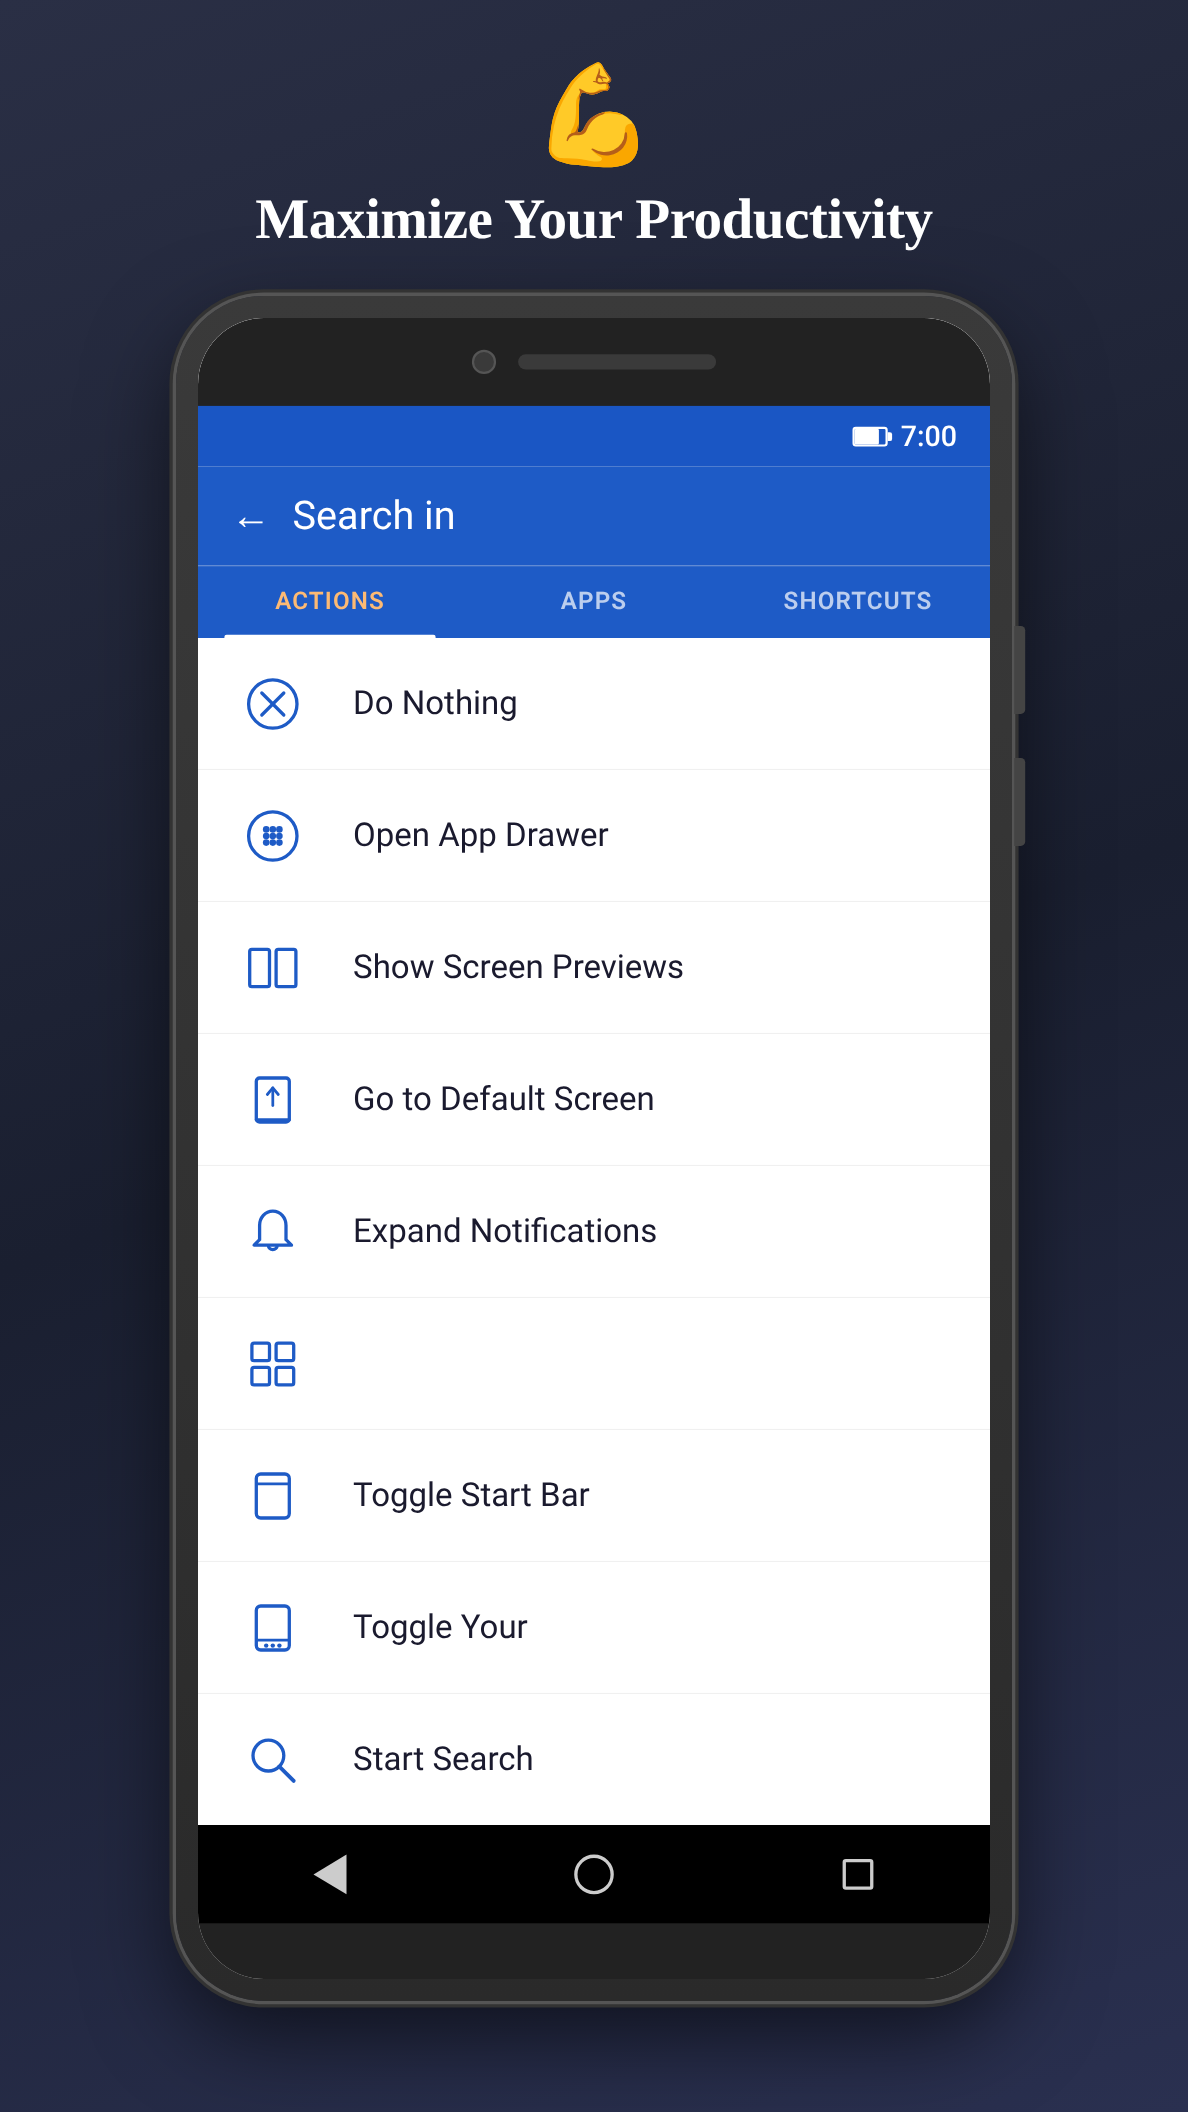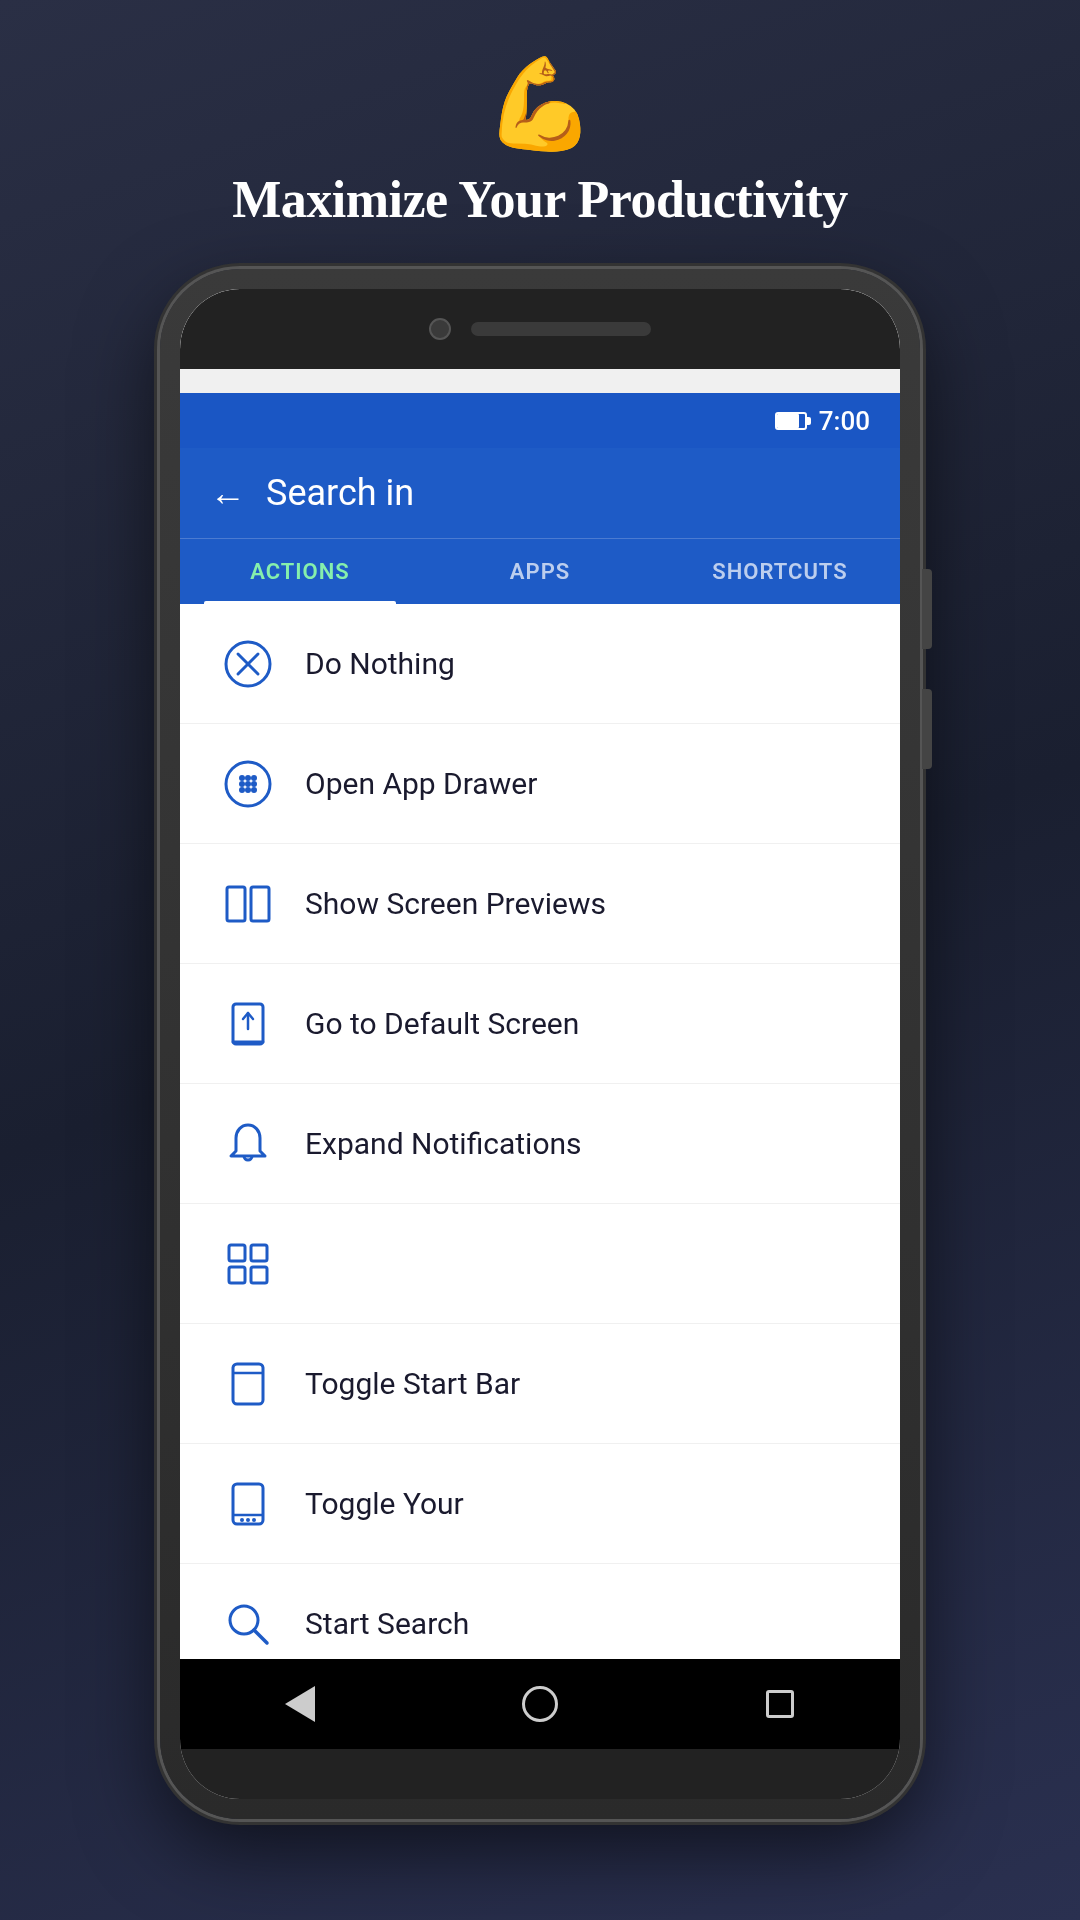--- a/index.html
+++ b/index.html
@@ -116,21 +116,20 @@
 
     
     .status-bar {
       background: #1a56c4;
       height: 55px;
       display: flex;
       align-items: center;
       justify-content: flex-end;
       padding: 0 30px;
       flex-shrink: 0;
-      margin-top: 24px;
     }
 
     .status-bar-right {
       display: flex;
       align-items: center;
       gap: 12px;
       color: white;
       font-size: 26px;
       font-weight: 500;
     }
@@ -204,21 +203,21 @@
       padding: 20px 0;
       color: rgba(255,255,255,0.7);
       font-size: 22px;
       font-weight: 600;
       letter-spacing: 1px;
       cursor: pointer;
       position: relative;
     }
 
     .tab-item.active {
-      color: #86efac;
+      color: #fdba74;
     }
 
     .tab-item.active::after {
       content: '';
       position: absolute;
       bottom: 0;
       left: 10%;
       width: 80%;
       height: 3px;
       background: white;
@@ -231,20 +230,21 @@
       background: #ffffff;
       overflow-y: auto;
     }
 
     .list-item {
       display: flex;
       align-items: center;
       padding: 32px 40px;
       border-bottom: 1px solid #f0f0f0;
       cursor: pointer;
+      gap: 16px;
     }
 
     .list-icon {
       width: 55px;
       height: 55px;
       margin-right: 30px;
       flex-shrink: 0;
       display: flex;
       align-items: center;
       justify-content: center;

